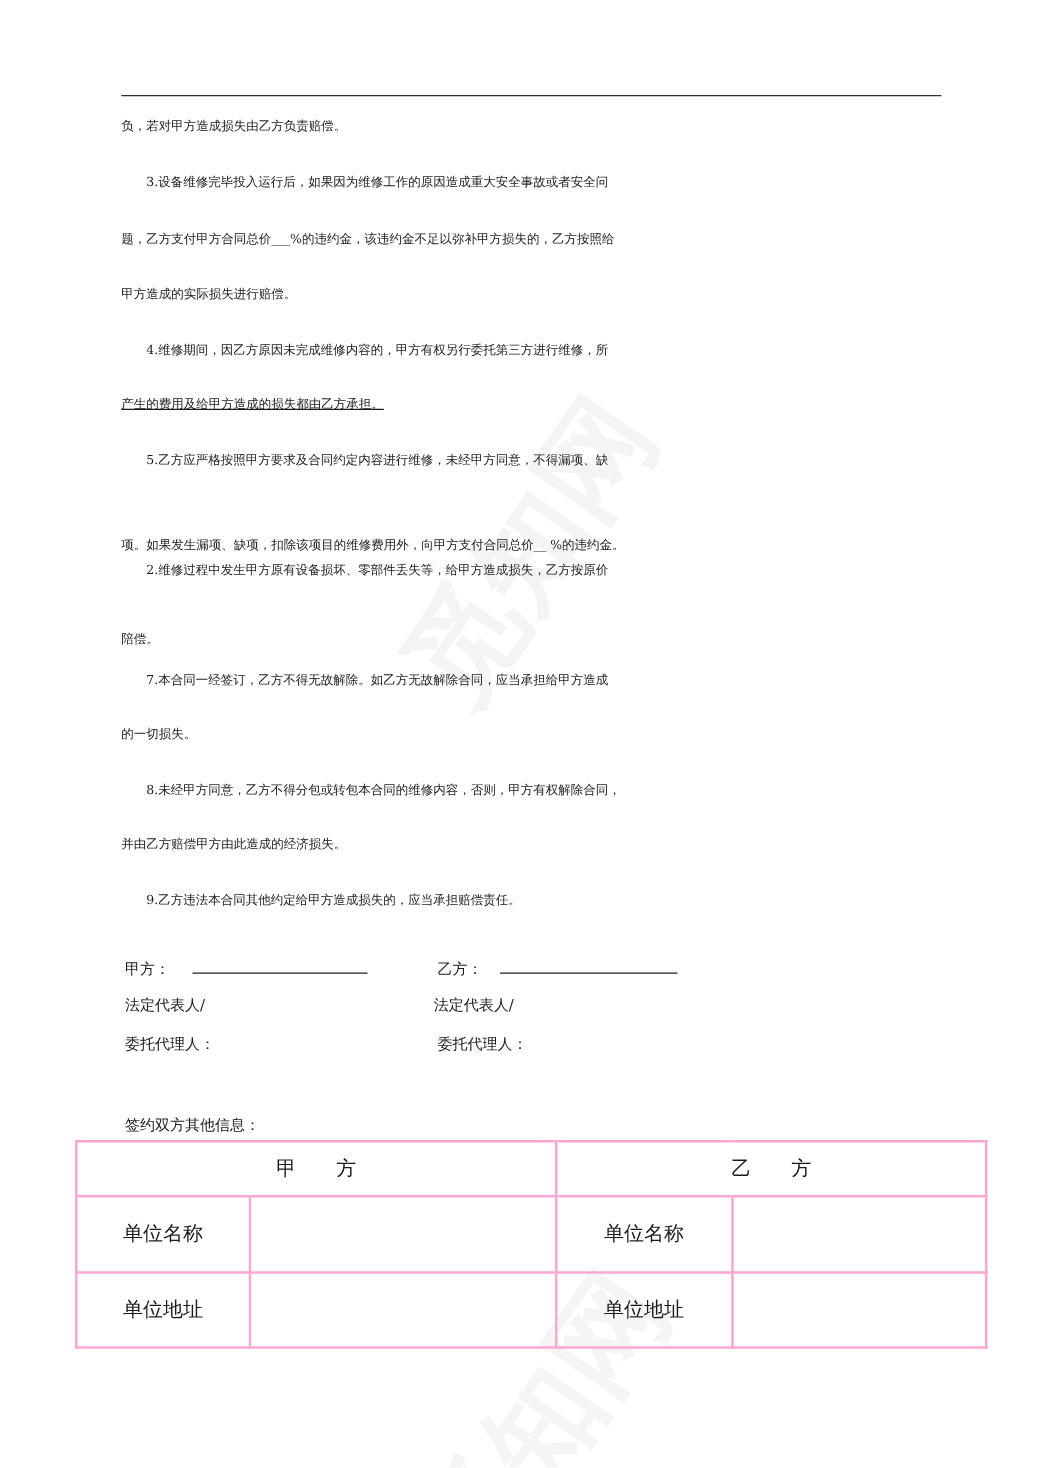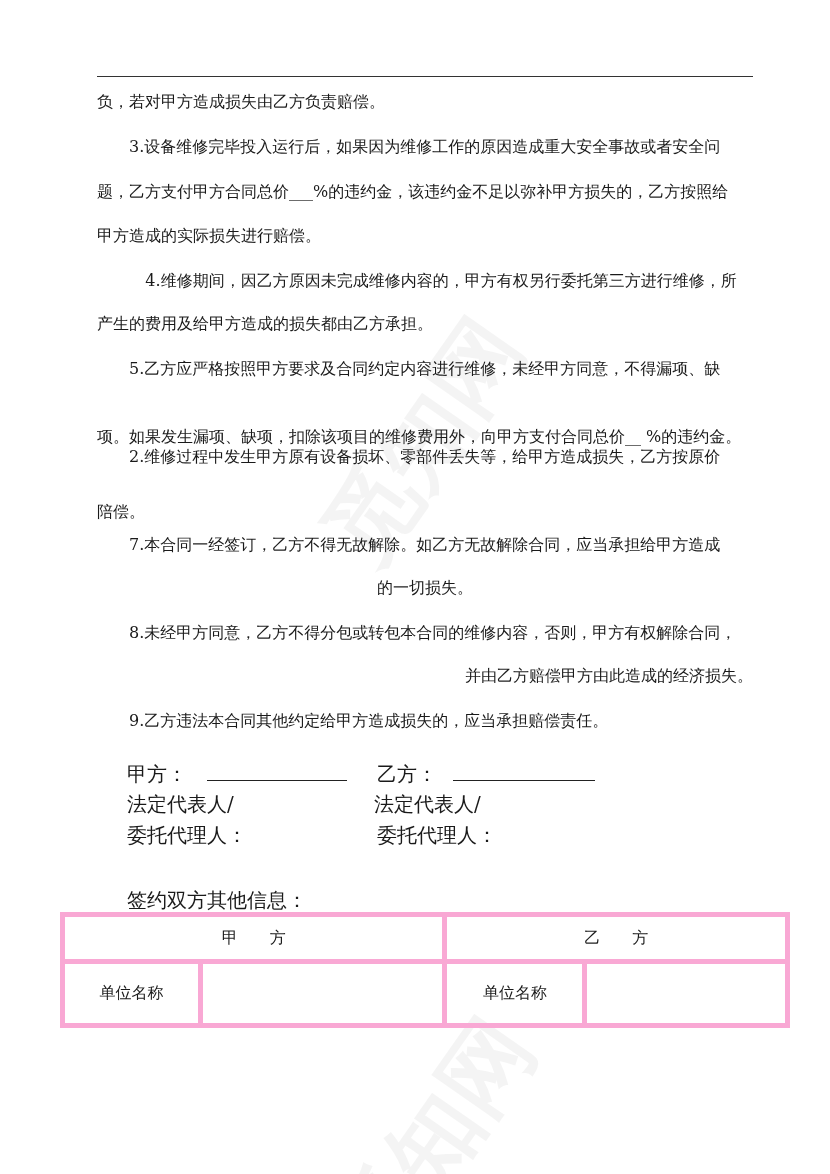--- a/index.html
+++ b/index.html
@@ -1,50 +1,50 @@
 <!DOCTYPE html>
 <html><head>
 <meta charset="utf-8">
 <style>
   html, body { margin:0; padding:0; background:#ffffff; }
   body { width:830px; height:1174px; position:relative; overflow:hidden;
          font-family: "DejaVu Serif", "Liberation Serif", serif; color:#1a1a1a; }
   .rule { position:absolute; left:97px; top:76px; width:656px; height:0; border-top:1.5px solid #333; }
-  .p { position:absolute; left:97px; width:656px; font-size:16px; line-height:20px; white-space:nowrap; }
-  .sig { position:absolute; font-size:20px; line-height:20px; white-space:nowrap;margin-left:27px; }
+  .p { position:absolute; left:97px; width:656px; font-size:10px; line-height:20px; white-space:nowrap; }
+  .sig { position:absolute; font-size:12px; line-height:20px; white-space:nowrap; }
   .uline { display:inline-block; border-bottom:1px solid #222; height:14px; vertical-align:baseline; }
   table.info { position:absolute; left:60px; top:912px; width:730px; border-collapse:collapse; font-size:16px; }
-  table.info td { border:5px solid #f9a8d4; text-align:center; padding:0; }
+  table.info td { border:2px solid #f9a8d4; text-align:center; padding:0; }
   .hdr td { height:42px; }
   .r1 td { height:59px; }
   .r2 td { height:58px; }
   .watermark { position:absolute; font-size:90px; color:#000; opacity:0.04; font-weight:bold; transform:rotate(-55deg); }
 </style>
 </head>
 <body>
 
 <div class="rule"></div>
 
 <div class="watermark" style="left:290px; top:380px;">觅知网</div>
 <div class="watermark" style="left:300px; top:1080px;">觅知网</div>
 
 <div class="p" style="top:92px;">负，若对甲方造成损失由乙方负责赔偿。</div>
 <div class="p" style="top:137px;">　　3.设备维修完毕投入运行后，如果因为维修工作的原因造成重大安全事故或者安全问</div>
 <div class="p" style="top:182px;">题，乙方支付甲方合同总价___%的违约金，该违约金不足以弥补甲方损失的，乙方按照给</div>
 <div class="p" style="top:226px;">甲方造成的实际损失进行赔偿。</div>
-<div class="p" style="top:271px;text-align:center;">　　4.维修期间，因乙方原因未完成维修内容的，甲方有权另行委托第三方进行维修，所</div>
-<div class="p" style="top:314px;">产生的费用及给甲方造成的损失都由乙方承担。</div>
+<div class="p" style="top:271px;">　　4.维修期间，因乙方原因未完成维修内容的，甲方有权另行委托第三方进行维修，所</div>
+<div class="p" style="top:314px;text-decoration:underline;">产生的费用及给甲方造成的损失都由乙方承担。</div>
 <div class="p" style="top:359px;">　　5.乙方应严格按照甲方要求及合同约定内容进行维修，未经甲方同意，不得漏项、缺</div>
 <div class="p" style="top:402px;margin-top:25px;">项。如果发生漏项、缺项，扣除该项目的维修费用外，向甲方支付合同总价__ %的违约金。</div>
 <div class="p" style="top:447px;">　　2.维修过程中发生甲方原有设备损坏、零部件丢失等，给甲方造成损失，乙方按原价</div>
 <div class="p" style="top:502px;">陪偿。</div>
 <div class="p" style="top:535px;">　　7.本合同一经签订，乙方不得无故解除。如乙方无故解除合同，应当承担给甲方造成</div>
-<div class="p" style="top:578px;text-align:center;">的一切损失。</div>
+<div class="p" style="top:578px;">的一切损失。</div>
 <div class="p" style="top:623px;">　　8.未经甲方同意，乙方不得分包或转包本合同的维修内容，否则，甲方有权解除合同，</div>
-<div class="p" style="top:666px;text-align:right;">并由乙方赔偿甲方由此造成的经济损失。</div>
+<div class="p" style="top:666px;">并由乙方赔偿甲方由此造成的经济损失。</div>
 <div class="p" style="top:711px;">　　9.乙方违法本合同其他约定给甲方造成损失的，应当承担赔偿责任。</div>
 
 <div class="sig" style="left:100px; top:764px;">
   <span>甲方：</span>
   <span class="uline" style="width:140px; margin-left:14px;"></span>
 </div>
 <div class="sig" style="left:350px; top:764px;">
   <span>乙方：</span>
   <span class="uline" style="width:142px; margin-left:10px;"></span>
 </div>
@@ -66,14 +66,20 @@
       <tr class="hdr">
     <td colspan="2">甲　　方</td>
     <td colspan="2">乙　　方</td>
   </tr>
   <tr class="r1">
     <td>单位名称</td>
     <td></td>
     <td>单位名称</td>
     <td></td>
   </tr>
+  <tr class="r2">
+    <td>单位地址</td>
+    <td></td>
+    <td>单位地址</td>
+    <td></td>
+  </tr>
 </tbody>
   </table>
 
 </body></html>

